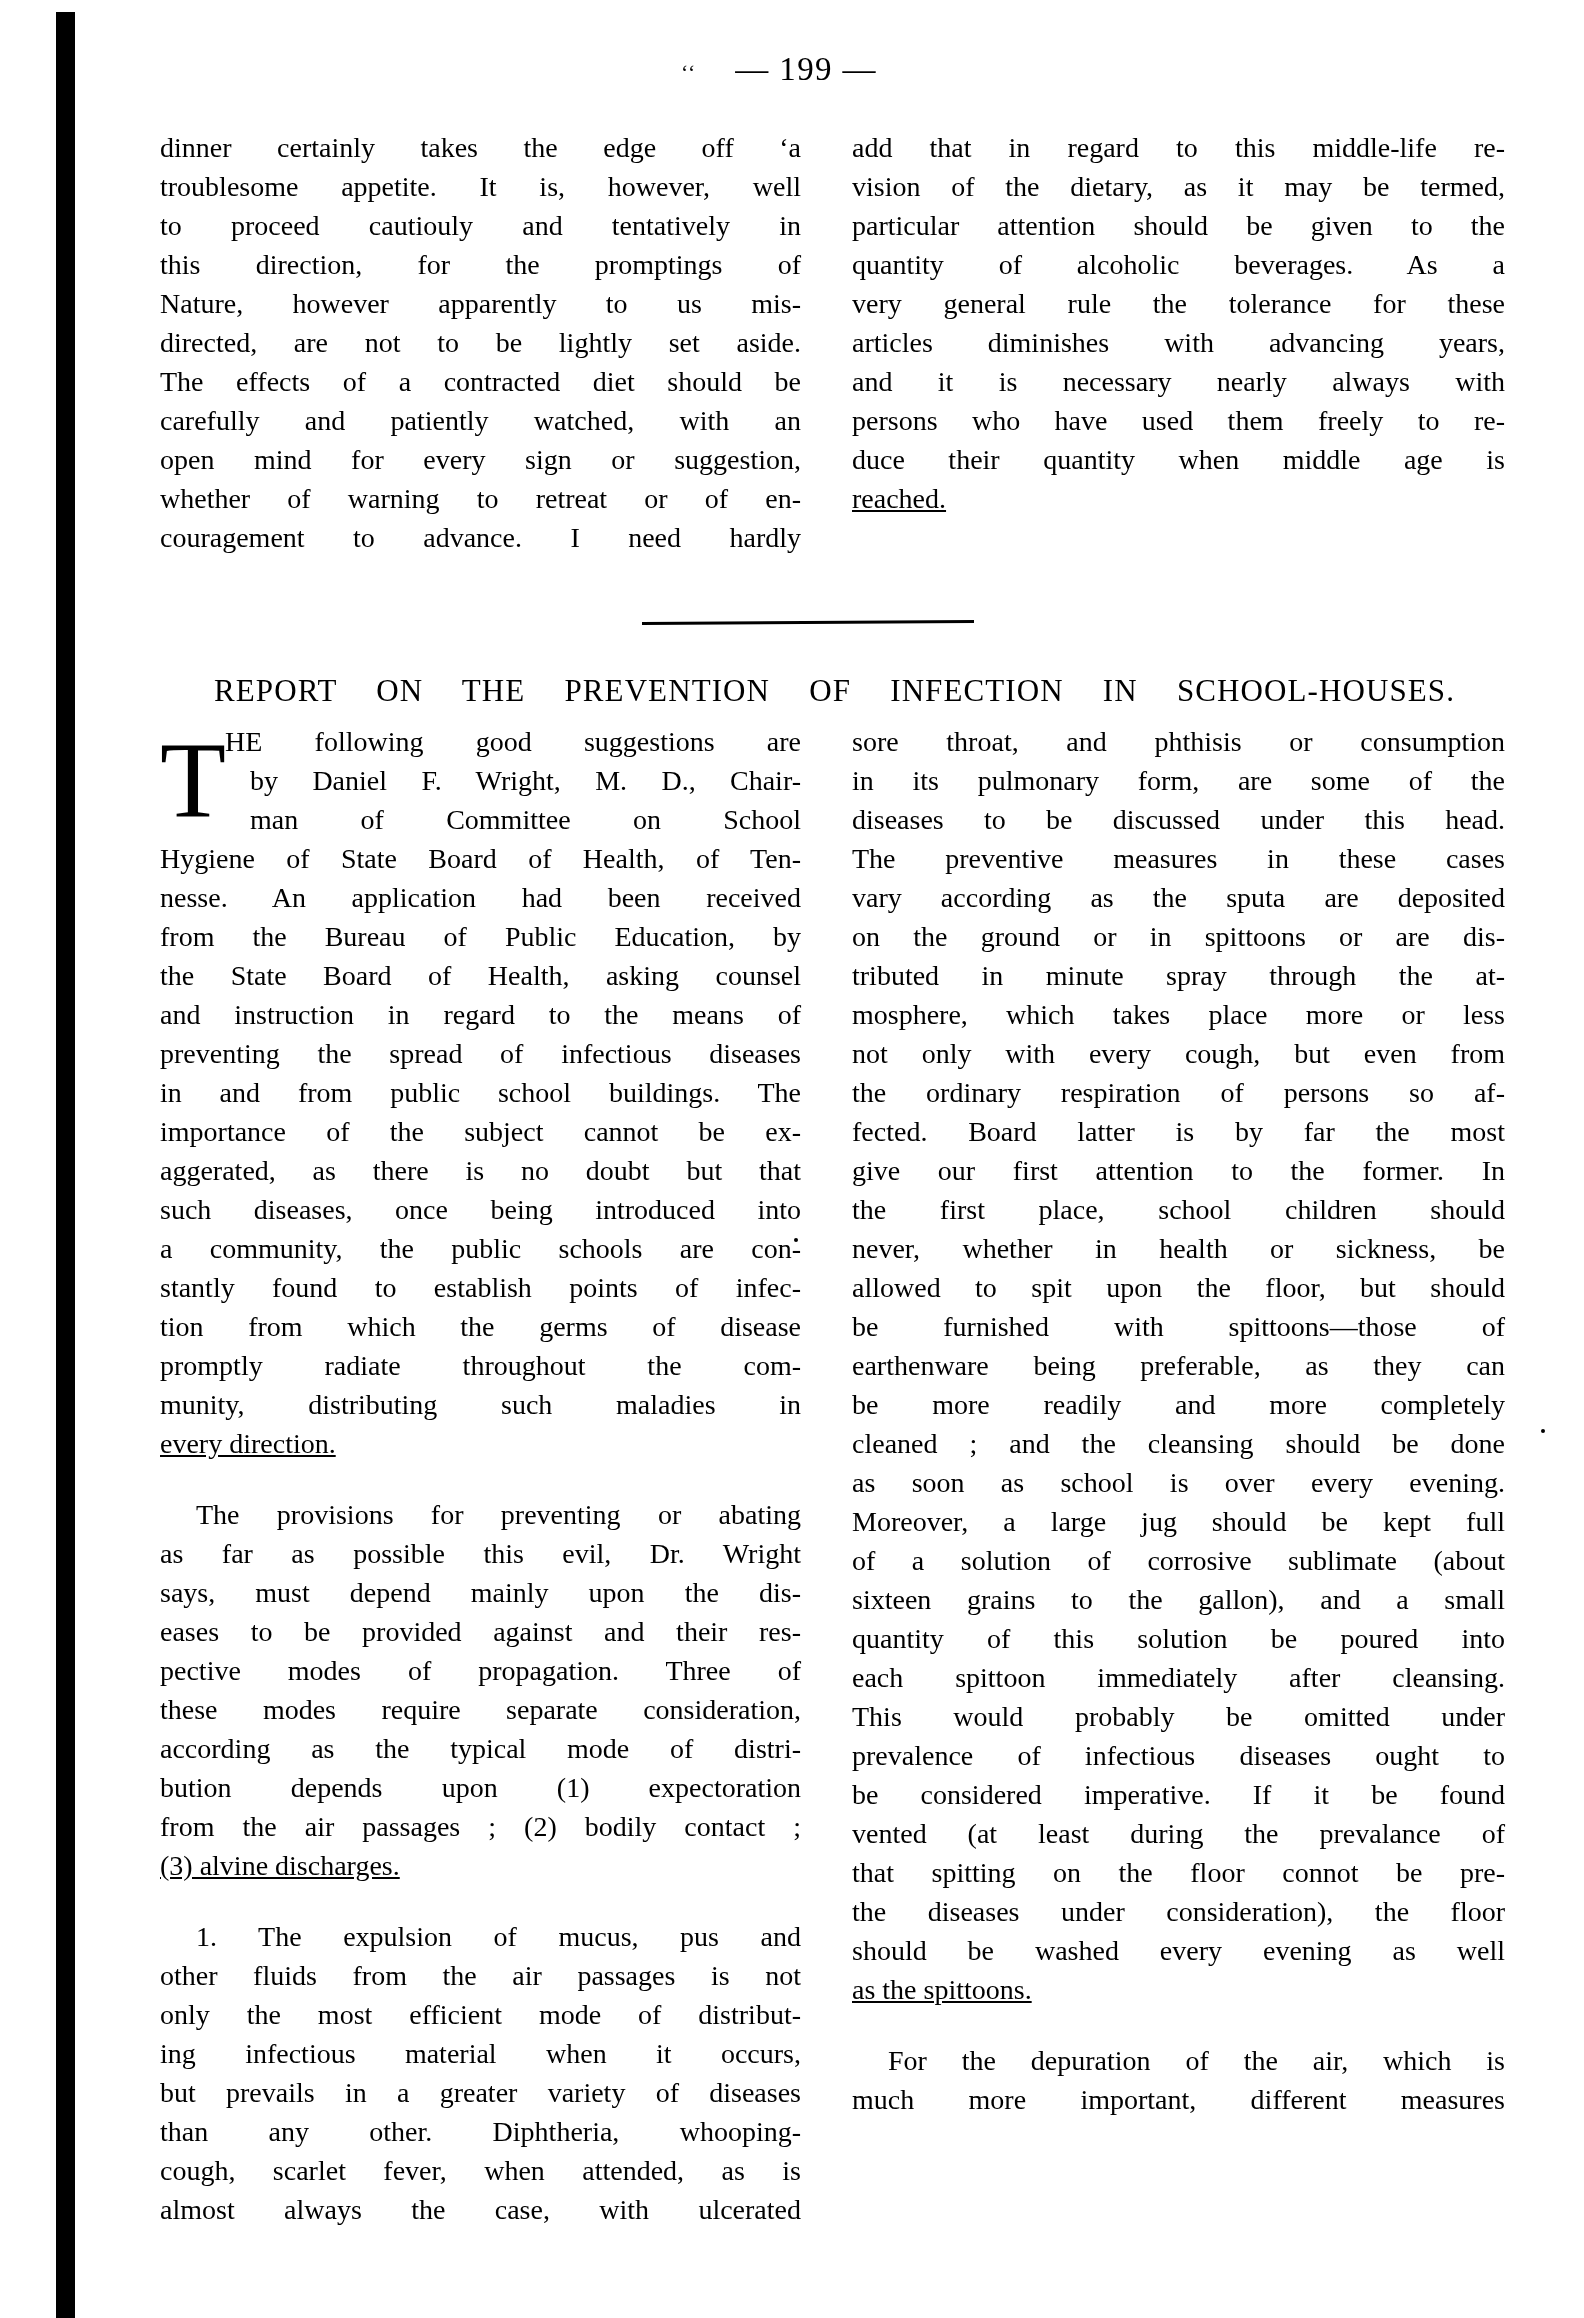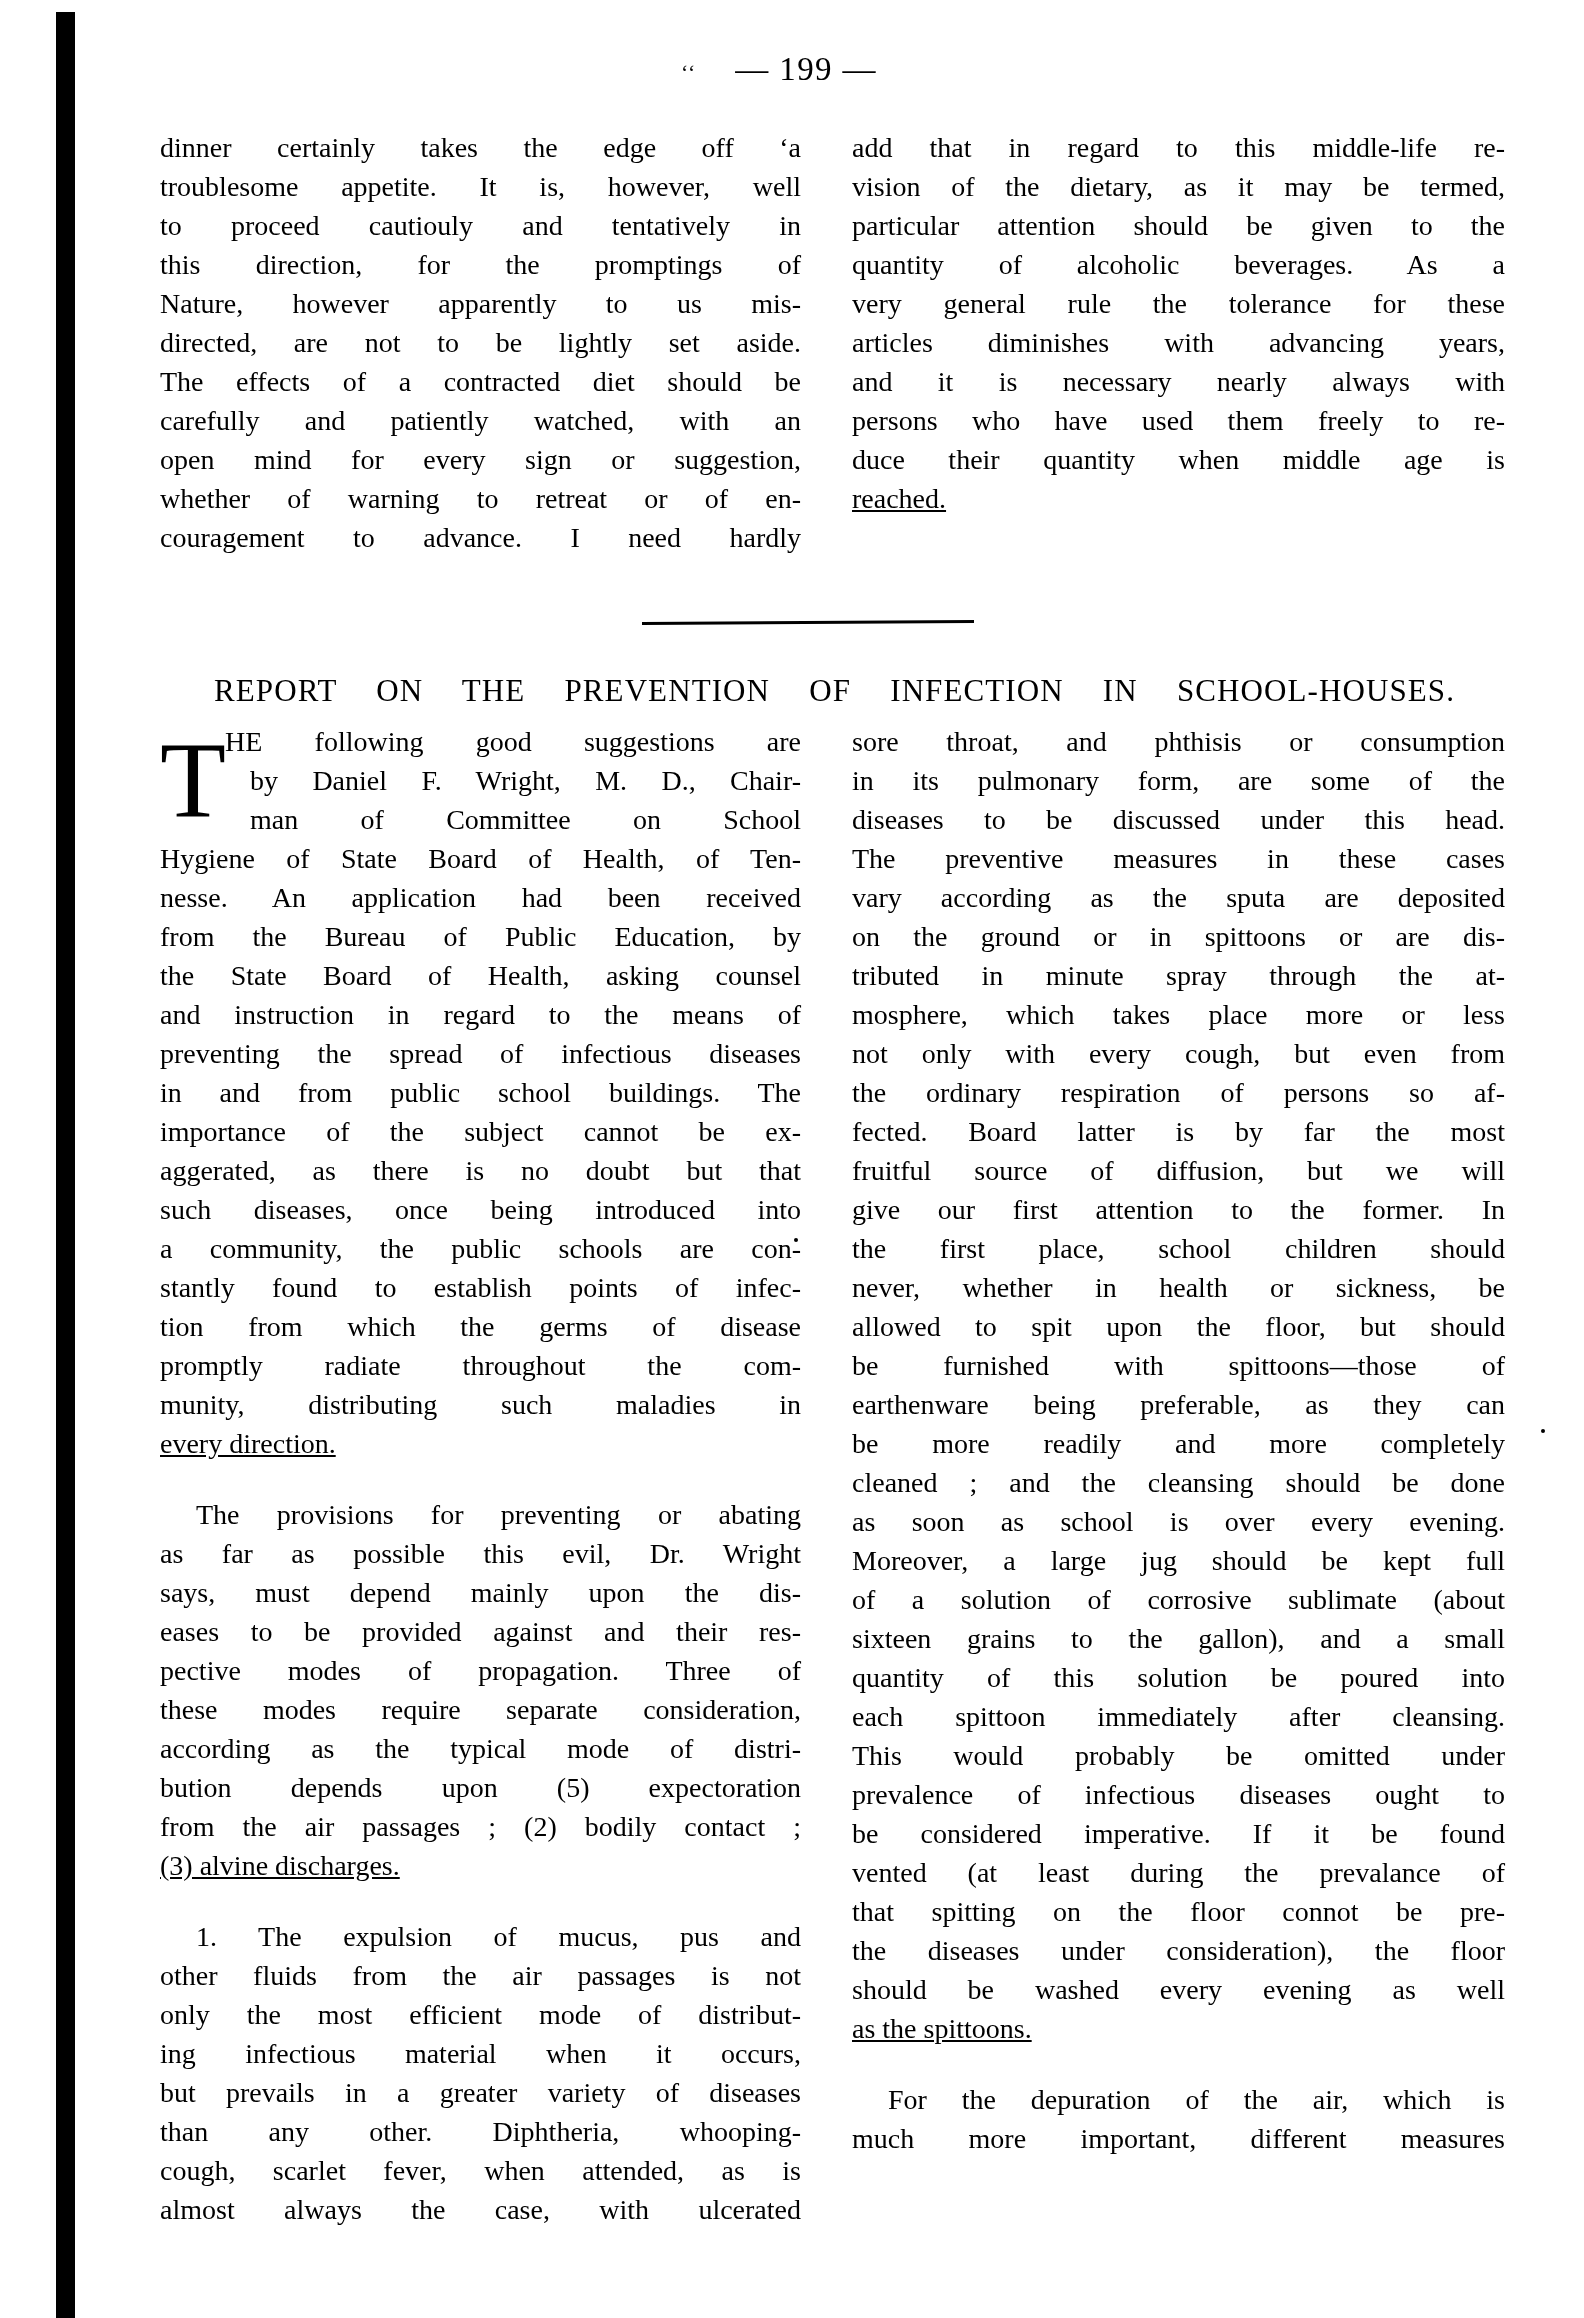--- a/index.html
+++ b/index.html
@@ -108,21 +108,21 @@
     <span class="ln">promptly radiate throughout the com-</span>
     <span class="ln">munity, distributing such maladies in</span>
     <span class="ln last">every direction.</span>
     <span class="ln indent">The provisions for preventing or abating</span>
     <span class="ln">as far as possible this evil, Dr. Wright</span>
     <span class="ln">says, must depend mainly upon the dis-</span>
     <span class="ln">eases to be provided against and their res-</span>
     <span class="ln">pective modes of propagation. Three of</span>
     <span class="ln">these modes require separate consideration,</span>
     <span class="ln">according as the typical mode of distri-</span>
-    <span class="ln">bution depends upon (5) expectoration</span>
+    <span class="ln">bution depends upon (1) expectoration</span>
     <span class="ln">from the air passages ; (2) bodily contact ;</span>
     <span class="ln last">(3) alvine discharges.</span>
     <span class="ln indent">1. The expulsion of mucus, pus and</span>
     <span class="ln">other fluids from the air passages is not</span>
     <span class="ln">only the most efficient mode of distribut-</span>
     <span class="ln">ing infectious material when it occurs,</span>
     <span class="ln">but prevails in a greater variety of diseases</span>
     <span class="ln">than any other. Diphtheria, whooping-</span>
     <span class="ln">cough, scarlet fever, when attended, as is</span>
     <span class="ln">almost always the case, with ulcerated</span>
@@ -132,21 +132,20 @@
     <span class="ln">in its pulmonary form, are some of the</span>
     <span class="ln">diseases to be discussed under this head.</span>
     <span class="ln">The preventive measures in these cases</span>
     <span class="ln">vary according as the sputa are deposited</span>
     <span class="ln">on the ground or in spittoons or are dis-</span>
     <span class="ln">tributed in minute spray through the at-</span>
     <span class="ln">mosphere, which takes place more or less</span>
     <span class="ln">not only with every cough, but even from</span>
     <span class="ln">the ordinary respiration of persons so af-</span>
     <span class="ln">fected. Board latter is by far the most</span>
-    <span class="ln">fruitful source of diffusion, but we will</span>
     <span class="ln">give our first attention to the former. In</span>
     <span class="ln">the first place, school children should</span>
     <span class="ln">never, whether in health or sickness, be</span>
     <span class="ln">allowed to spit upon the floor, but should</span>
     <span class="ln">be furnished with spittoons—those of</span>
     <span class="ln">earthenware being preferable, as they can</span>
     <span class="ln">be more readily and more completely</span>
     <span class="ln">cleaned ; and the cleansing should be done</span>
     <span class="ln">as soon as school is over every evening.</span>
     <span class="ln">Moreover, a large jug should be kept full</span>

